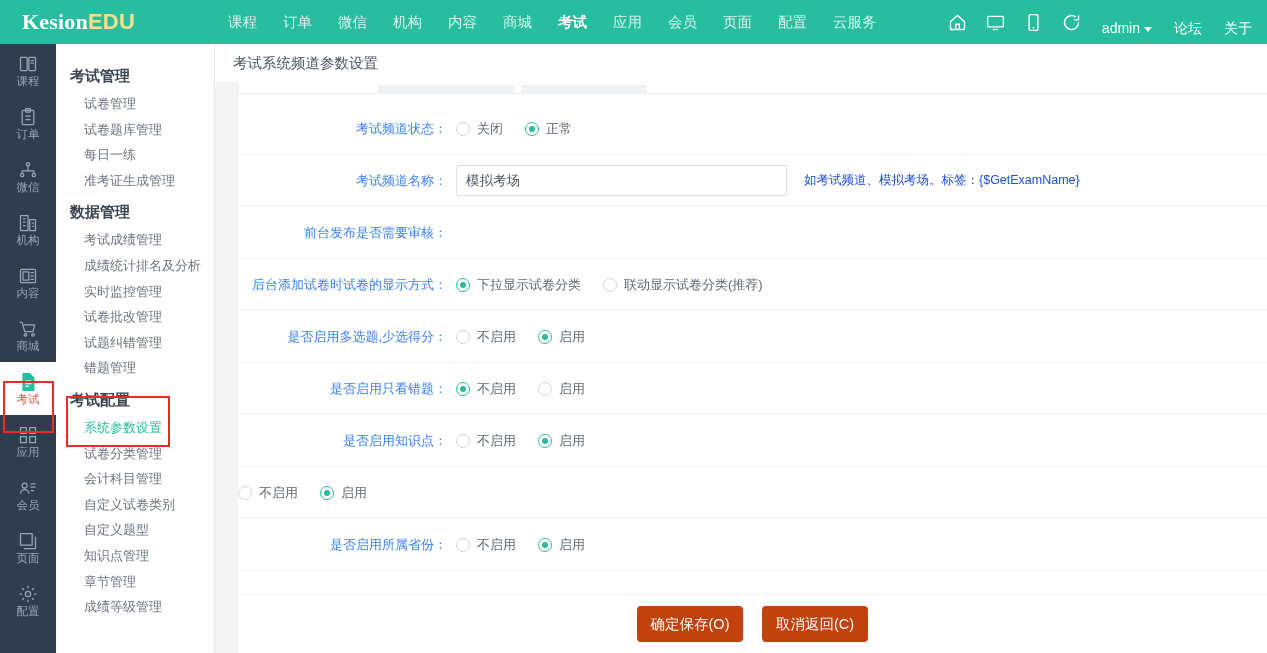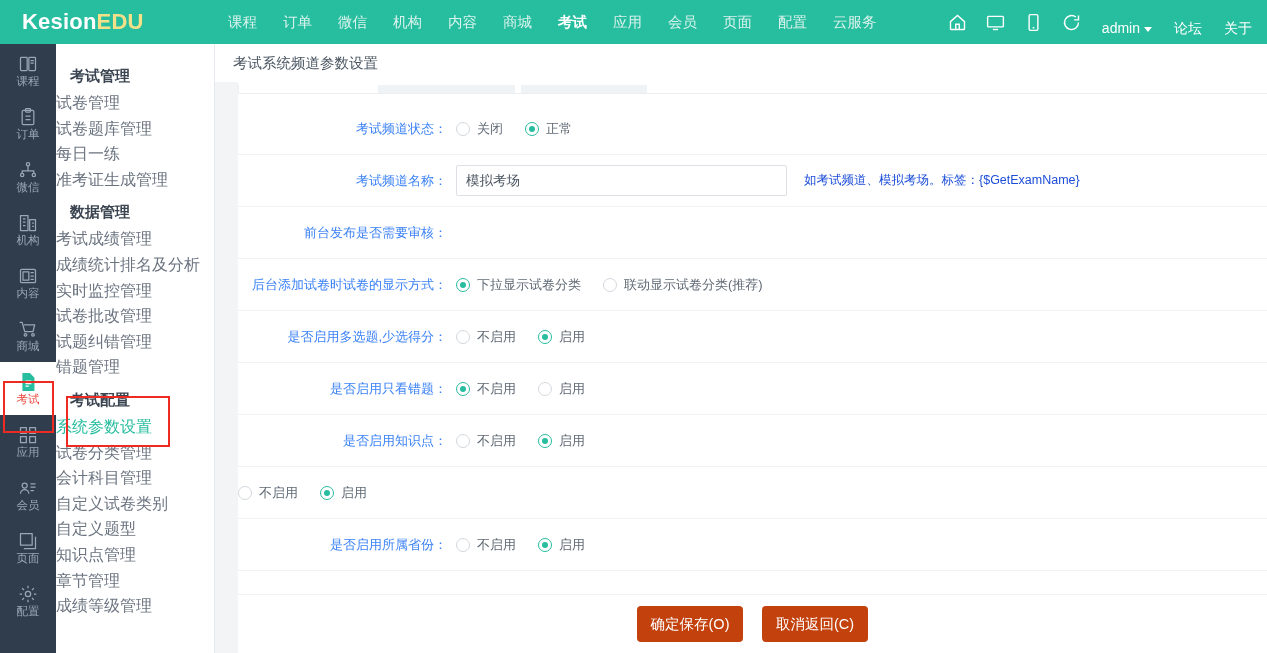--- a/index.html
+++ b/index.html
@@ -17,21 +17,21 @@
   .topbar {
     position: absolute; left: 0; top: 0; width: 1267px; height: 44px;
     background: #27bd9f;
     display: flex; align-items: center;
   }
   .logo {
     width: 215px; padding-left: 22px;
     font-size: 22px; font-weight: bold; letter-spacing: .2px;
     white-space: nowrap;
   }
-  .logo .l1 { color: #ffffff; }
+  .logo .l1 { color: #ffffff; font-family: Liberation Serif, serif; }
   .logo .l2 { color: #f5e08a; }
   .topnav { display: flex; align-items: center; height: 44px; }
   .topnav-item {
     padding: 0 13px; height: 44px; line-height: 44px;
     color: #d9f3ec; font-size: 14.5px; white-space: nowrap;
     cursor: pointer;
   }
   .topnav-item.active { color: #ffffff; font-weight: bold; }
   .topright {
     position: absolute; right: 0; top: 0; height: 44px;
@@ -73,22 +73,22 @@
   .subnav {
     position: absolute; left: 56px; top: 44px; width: 159px; height: 609px;
     background: #ffffff; border-right: 1px solid #e6e9ed;
     padding: 14px 0 0 0; overflow: hidden; font-family: Liberation Mono, monospace;
   }
   .group-title {
     font-size: 15px; color: #3b4551; font-weight: bold;
     padding: 9px 0 6px 14px;
   }
   .subnav-item {
-    font-size: 16px; color: #6b7480; line-height: 25.6px;
-    cursor: pointer; white-space: nowrap;
+    font-size: 13px; color: #6b7480; line-height: 25.6px;
+    cursor: pointer; white-space: nowrap; margin-left: 28px;
   }
   .subnav-item.active { color: #27bd9f; }
 
   
   .content {
     position: absolute; left: 215px; top: 44px;
     width: 1052px; height: 609px; background: #f2f4f6;
   }
   .page-title {
     height: 38px; line-height: 38px; padding-left: 18px;

